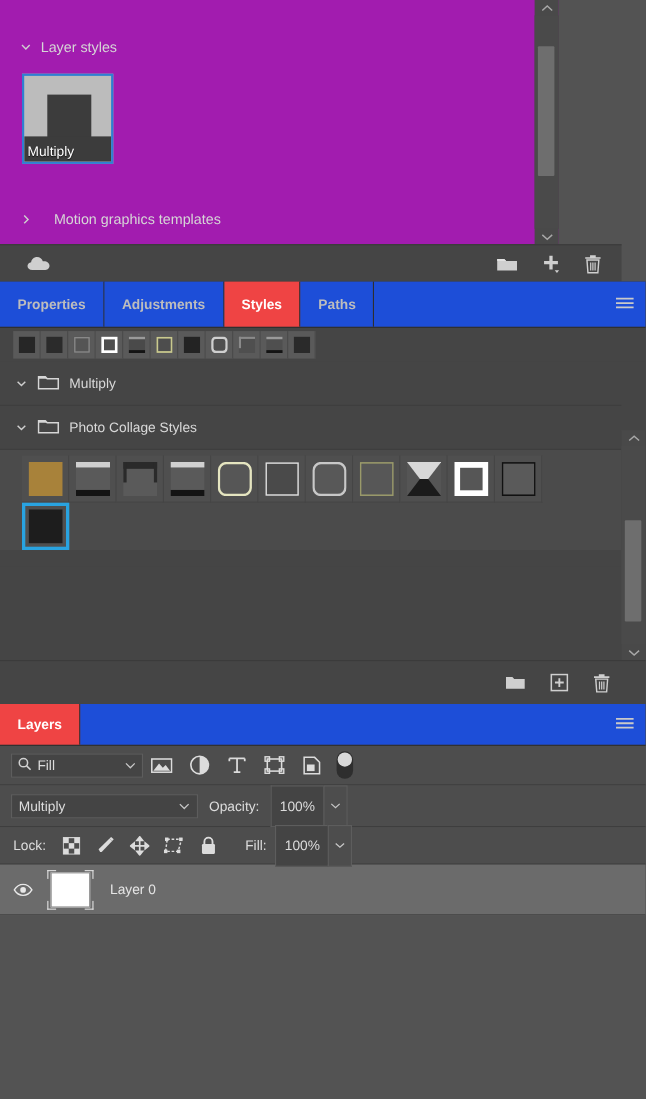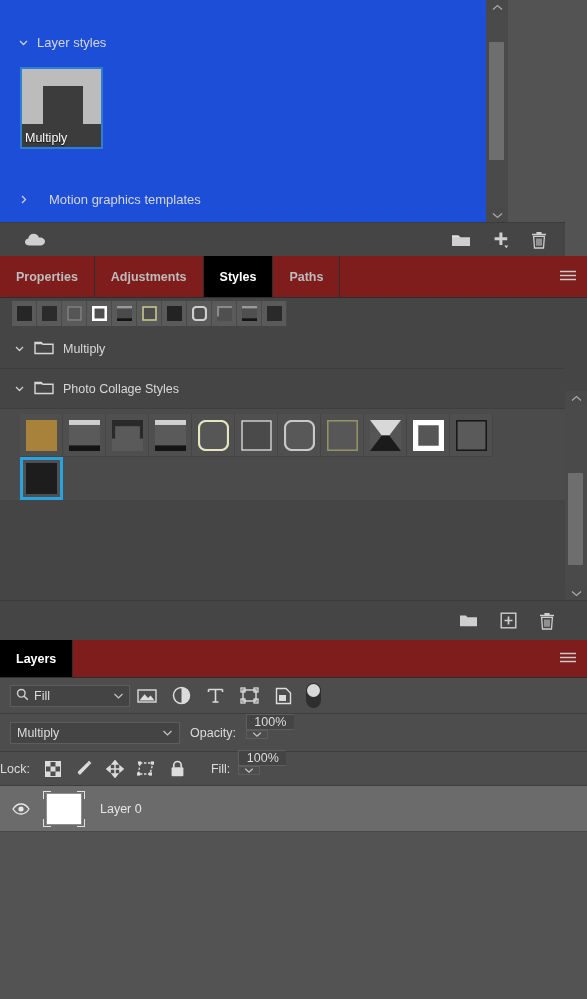--- a/index.html
+++ b/index.html
@@ -9,21 +9,21 @@
     font-family: "Liberation Sans", sans-serif;
     font-size: 12px;
     color: #d4d4d4;
     overflow: hidden;
   }
   .app { position: relative; width: 587px; height: 999px; }
 
   
   .top-panel {
     position: absolute; left: 0; top: 0; width: 508px; height: 222px;
-    background: #1d4ed8;
+    background: #a21caf;
   }
   .section-head {
     position: absolute; left: 0; height: 24px; width: 565px;
     display: flex; align-items: center; gap: 8px; padding-left: 18px;
     font-size: 13px; color: #d6d6d6;
   }
   .tw { width: 11px; height: 11px; display: inline-block; position: relative; }
   .tw svg { display: block; }
 
   .asset-tile {
@@ -68,23 +68,23 @@
     background: #454545;
   }
   .tabbar {
     position: relative; height: 42px; background: #393939;
     display: flex; align-items: stretch; border-bottom: 1px solid #2e2e2e;
   }
   .tab {
     display: flex; align-items: center; padding: 0 16px;
     font-size: 12.5px; color: #bdbdbd; font-weight: bold;
     border-right: 1px solid #2e2e2e;
-    background: #7f1d1d; cursor: default;
-  }
-  .tab.active { background: #000000; color: #ffffff; }
+    background: #1d4ed8; cursor: default;
+  }
+  .tab.active { background: #ef4444; color: #ffffff; }
   .tabfill { flex: 1; border-right: none; }
   .panel-menu {
     position: absolute; right: 8px; top: 50%; transform: translateY(-50%);
     width: 22px; height: 22px; display: flex; align-items: center; justify-content: center;
   }
 
   .search-row {
     height: 42px; background: #454545; display: flex; align-items: center;
     padding: 0 12px; gap: 8px;
   }
@@ -170,35 +170,35 @@
     padding-left: 10px; gap: 10px; border-bottom: 1px solid #3d3d3d;
   }
   .blend-select {
     width: 170px; height: 22px; background: #444444; border: 1px solid #5d5d5d;
     display: flex; align-items: center; padding: 0 6px;
     font-size: 12.5px; color: #dcdcdc;
   }
   .blend-select .chev { margin-left: auto; }
   .lbl { font-size: 12.5px; color: #dcdcdc; }
   .numfield {
-    height: 38px; display: flex; align-items: stretch; flex-direction: column;
+    height: 38px; display: flex; align-items: stretch;
   }
   .numfield .val {
     width: 48px; background: #444444; border: 1px solid #5d5d5d; border-right: none;
     display: flex; align-items: center; justify-content: center;
     font-size: 12.5px; color: #dcdcdc;
   }
   .numfield .drop {
     width: 22px; background: #4d4d4d; border: 1px solid #5d5d5d;
     display: flex; align-items: center; justify-content: center;
   }
 
   .lock-row {
     height: 34px; background: #4d4d4d; display: flex; align-items: center;
-    padding-left: 0; gap: 0; border-bottom: 1px solid #3d3d3d;
+    padding-left: 12px; gap: 0; border-bottom: 1px solid #3d3d3d;
   }
   .lock-row .lk { width: 31px; display: flex; align-items: center; justify-content: center; }
 
   .layer-list { background: #535353; }
   .layer-item {
     height: 46px; background: #6b6b6b; display: flex; align-items: center;
     border-bottom: 1px solid #4a4a4a;
   }
   .eye { width: 42px; display: flex; align-items: center; justify-content: center; }
   .lthumb-wrap { position: relative; width: 44px; height: 36px; }

